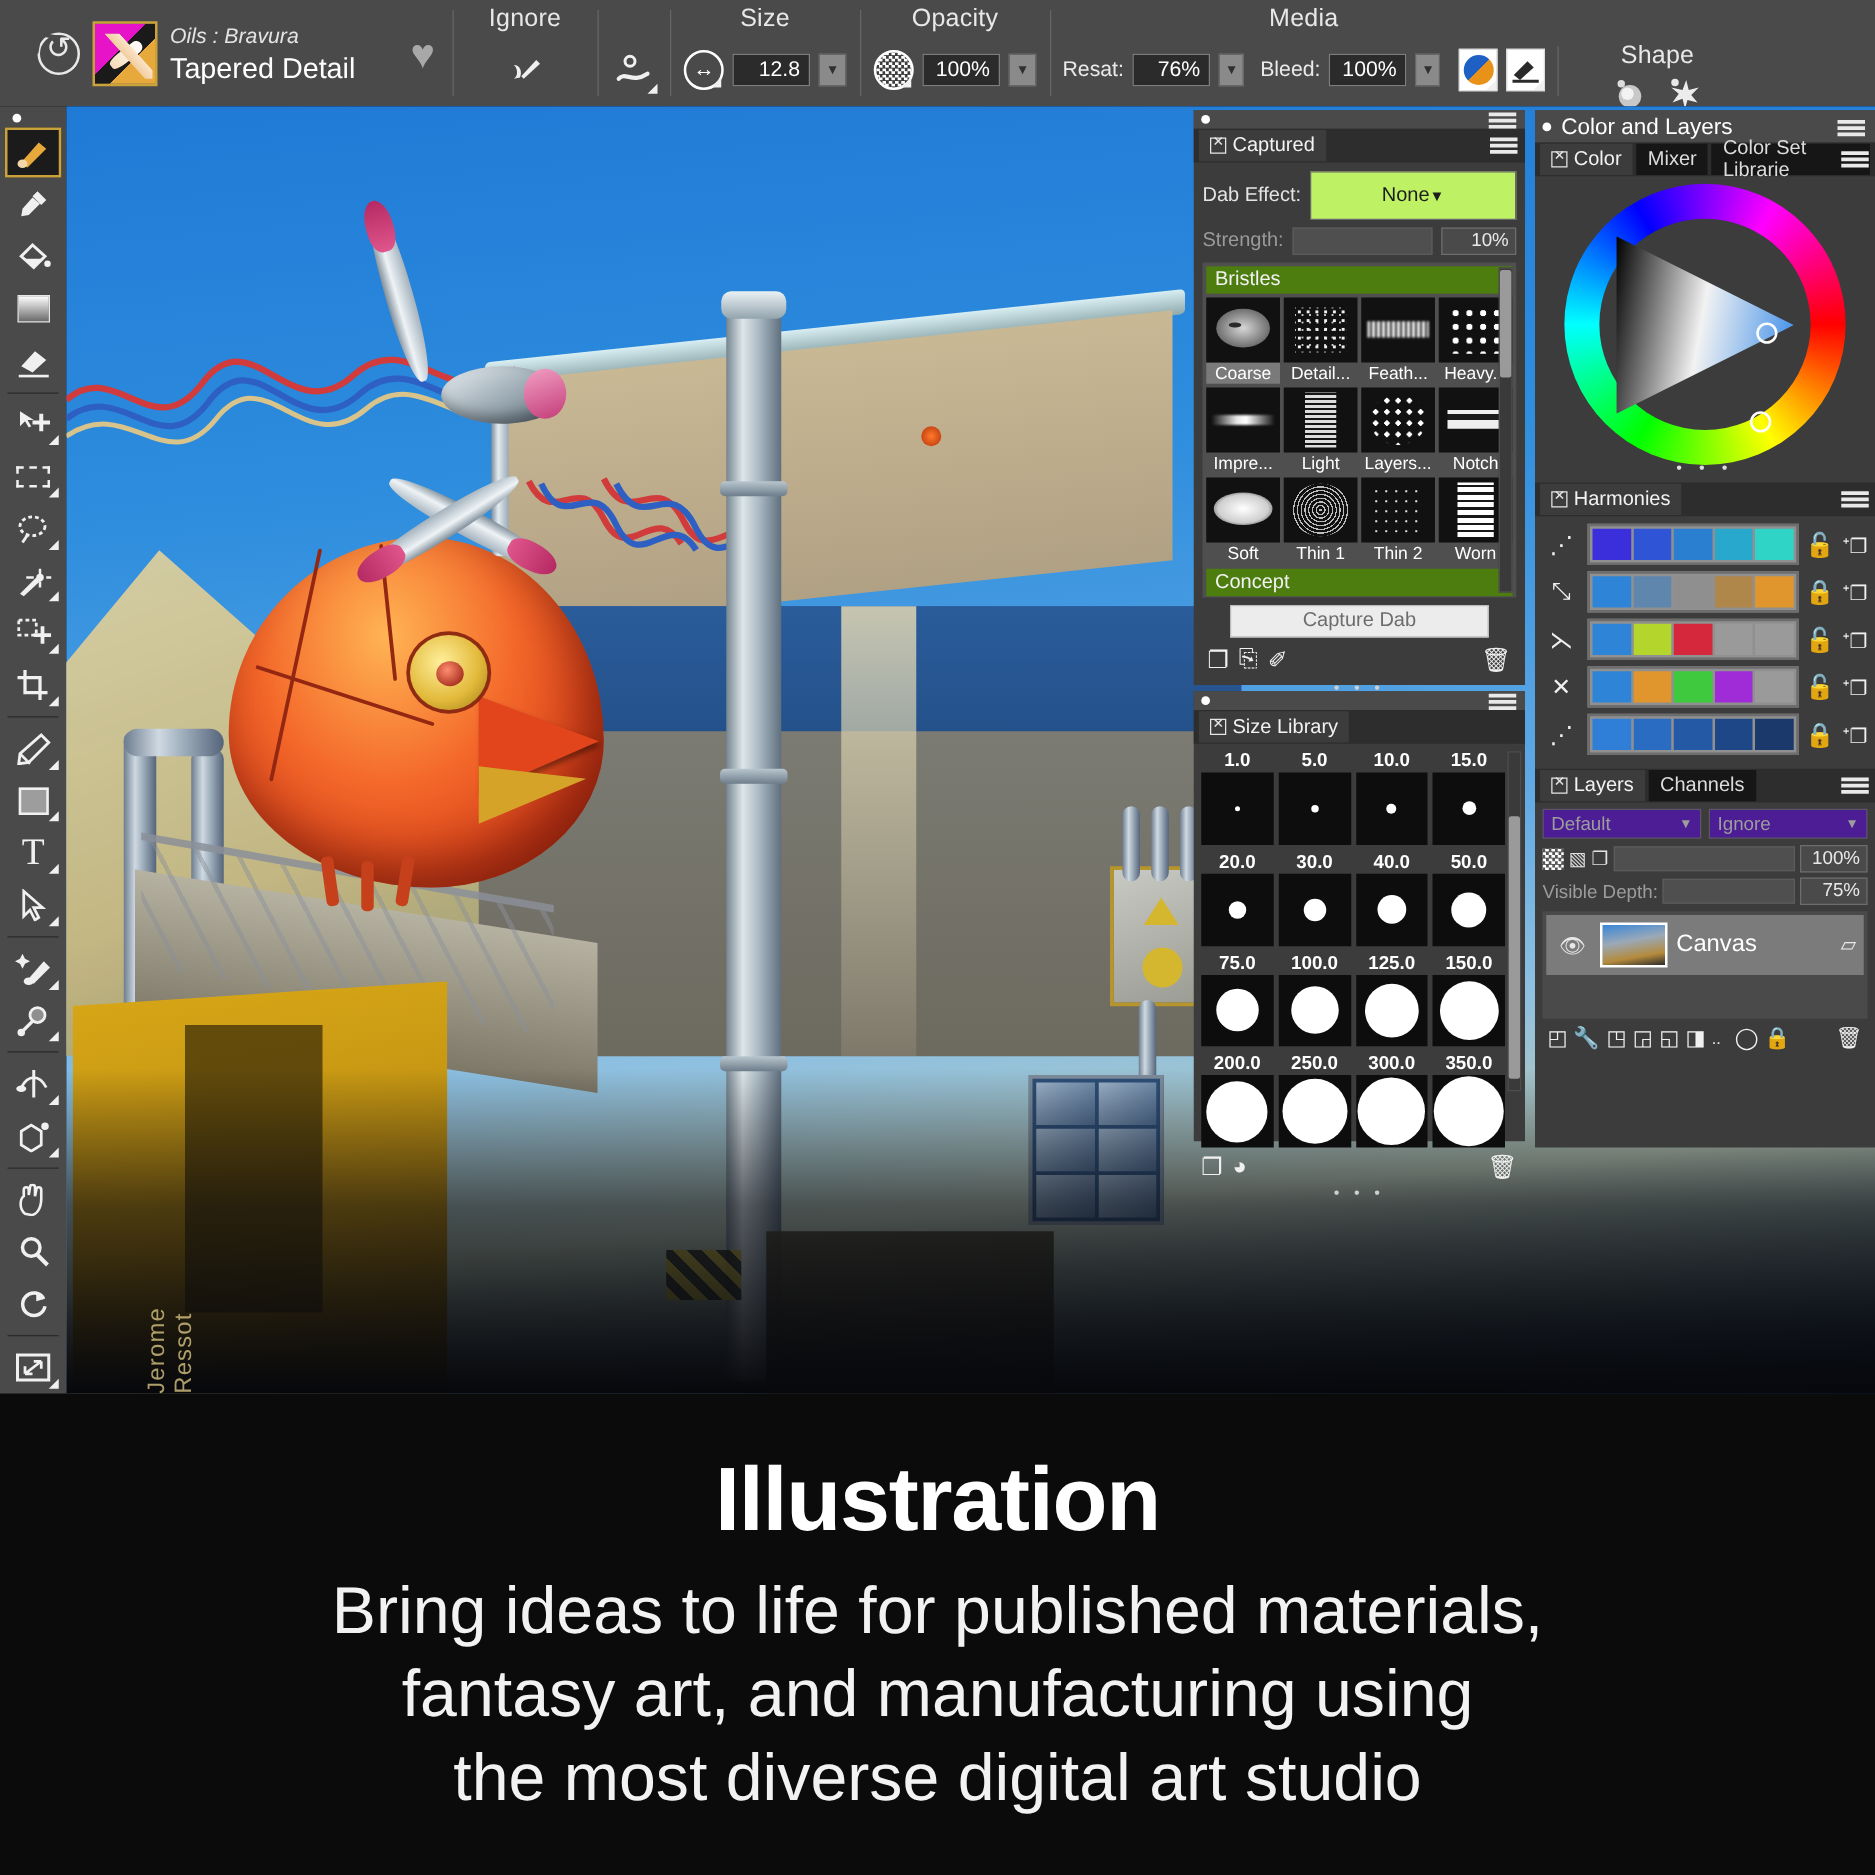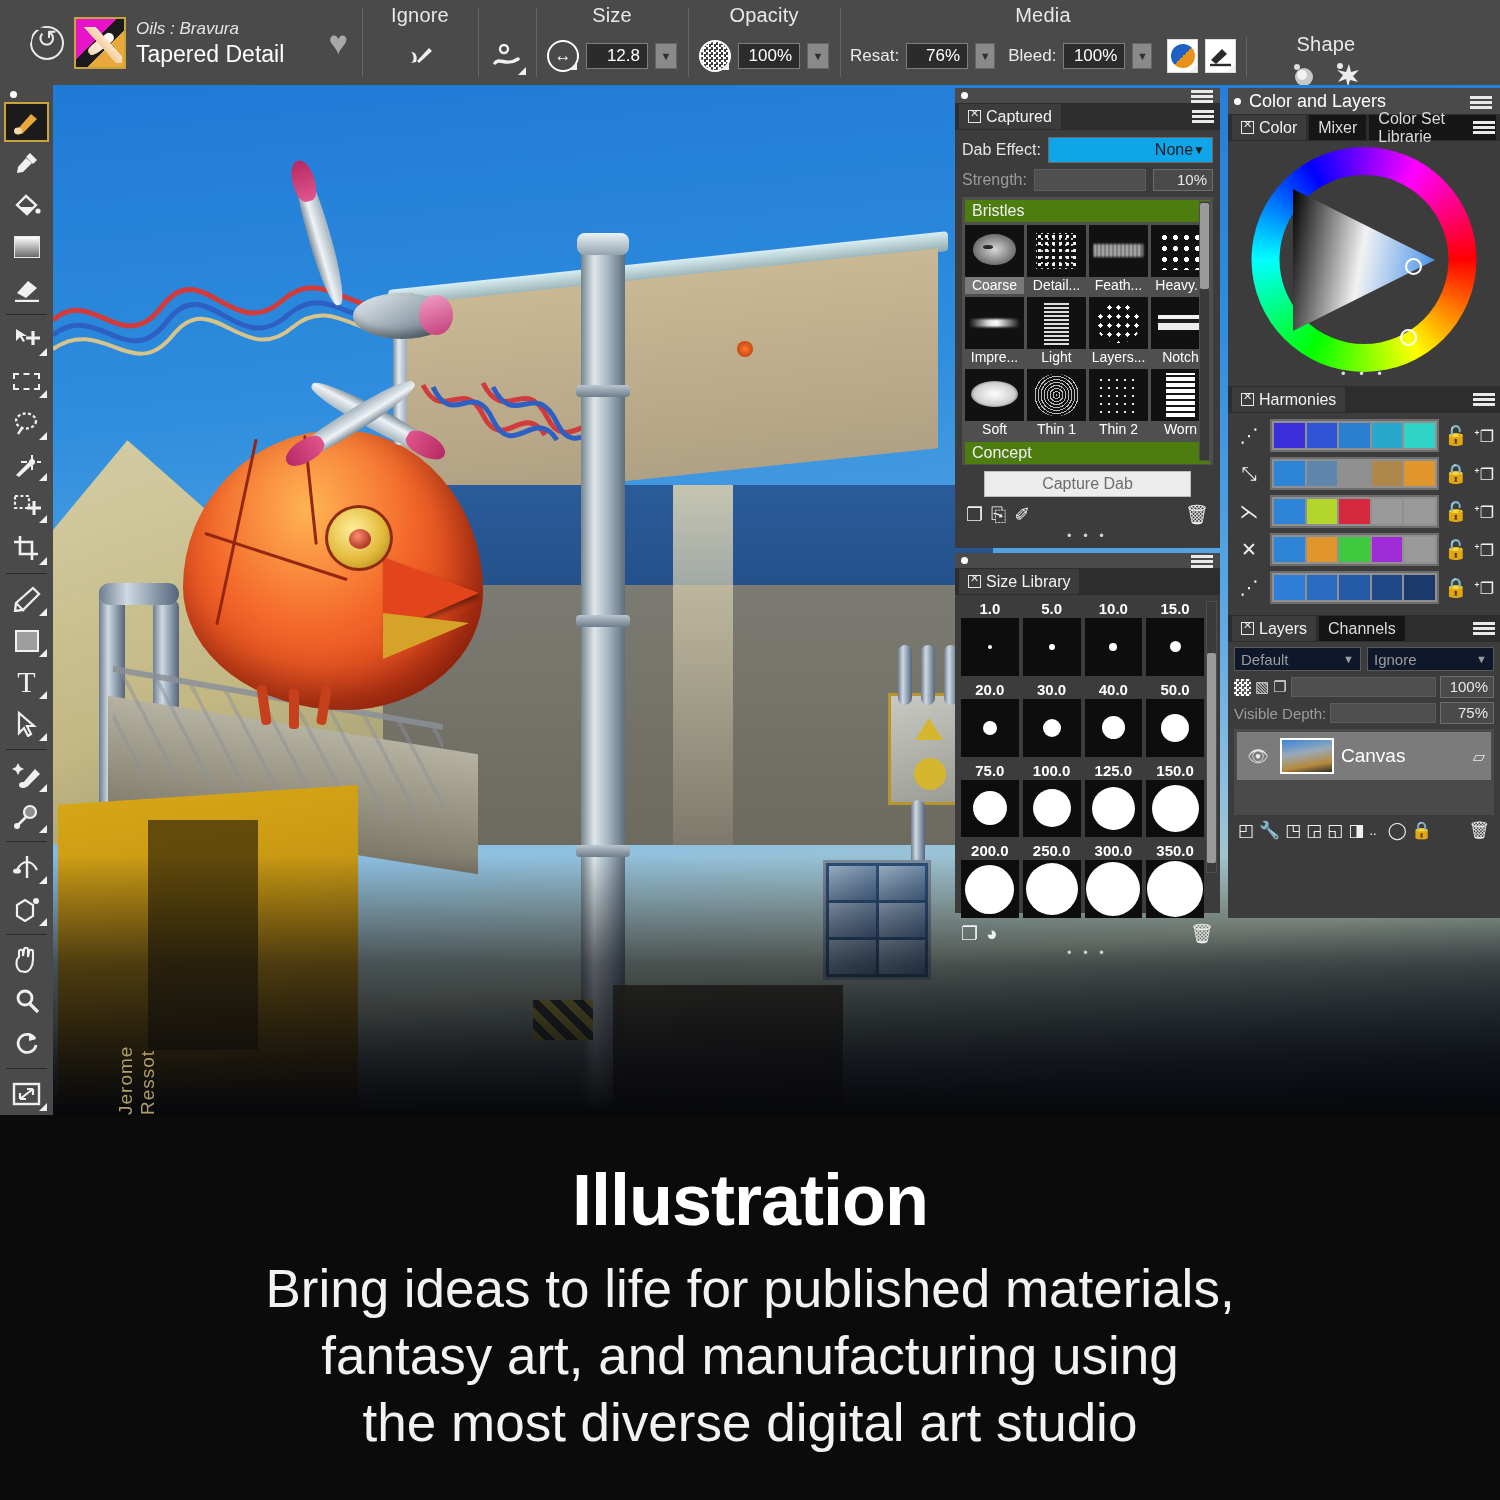--- a/index.html
+++ b/index.html
@@ -311,22 +311,22 @@
   }
   .ptab.inactive{ background:#161616; color:#dcdcdc; margin-left:3px; }
   .xbox{ width:13px;height:13px;border:1.6px solid #e6e6e6; position:relative; flex:none;}
   .xbox::after{content:"✕"; position:absolute; left:1px; top:-4px; font-size:11px; color:#e6e6e6;}
   .pbody{ padding:7px; }
 
   .rowline{ display:flex;align-items:center;gap:7px;margin-bottom:6px; }
   .rl-label{ color:#e4e4e4;font-size:16px; }
   .rl-label.dim{ color:#9a9a9a; }
   .selectbox{
-    flex:1;background:#0ea5e9;color:#1d1d1d;font-size:16px;height:26px;
-    display:flex;align-items:center;justify-content:flex-end;padding:0 7px;border:1px solid #6a6a6a;
+    flex:1;background:#bef264;color:#1d1d1d;font-size:16px;height:39px;
+    display:flex;align-items:center;justify-content:center;padding:0 7px;border:1px solid #6a6a6a;
   }
   .slider-track{
     flex:1;height:22px;background:#4f4f4f;border:1px solid #5c5c5c;
   }
   .valuebox{
     width:60px;height:22px;background:#4a4a4a;border:1px solid #6d6d6d;color:#e8e8e8;
     font-size:15px;text-align:right;padding:0 5px;line-height:20px;
   }
   .secthead{
     background:#4d7c0f;color:#f2f2f2;font-size:16px;padding:2px 7px;margin-bottom:3px;
@@ -382,21 +382,21 @@
   
   .harm-row{ display:flex;align-items:center;gap:6px;margin-bottom:5px; }
   .harm-ico{ width:30px;color:#f0f0f0;font-size:19px;text-align:center; }
   .swatches{ flex:1;display:flex;background:#909090;border:2px solid #6d6d6d;height:33px;padding:2px;gap:2px; }
   .swatches div{ flex:1; }
   .lockico{ font-size:19px; }
   .addico{ color:#f0f0f0;font-size:16px; }
 
   
   .lsel{
-    flex:1;background:#0f172a;border:1px solid #5a5a5a;color:#9d9d9d;font-size:15px;height:24px;
+    flex:1;background:#4c1d95;border:1px solid #5a5a5a;color:#9d9d9d;font-size:15px;height:24px;
     display:flex;align-items:center;justify-content:space-between;padding:0 6px;
   }
   .layerrow{
     display:flex;align-items:center;gap:7px;background:#7b7b7b;padding:4px 6px;height:48px;position:relative;
   }
   .layerthumb{ width:54px;height:36px;border:2px solid #fff;
     background:linear-gradient(170deg,#3a86d8 0%,#9aa9b8 40%,#b48a3c 75%,#2b2b2b 100%); }
   .layername{ color:#fff;font-size:19px; }
   .eye{ width:30px;text-align:center;color:#e8e8e8;font-size:17px; }
 

